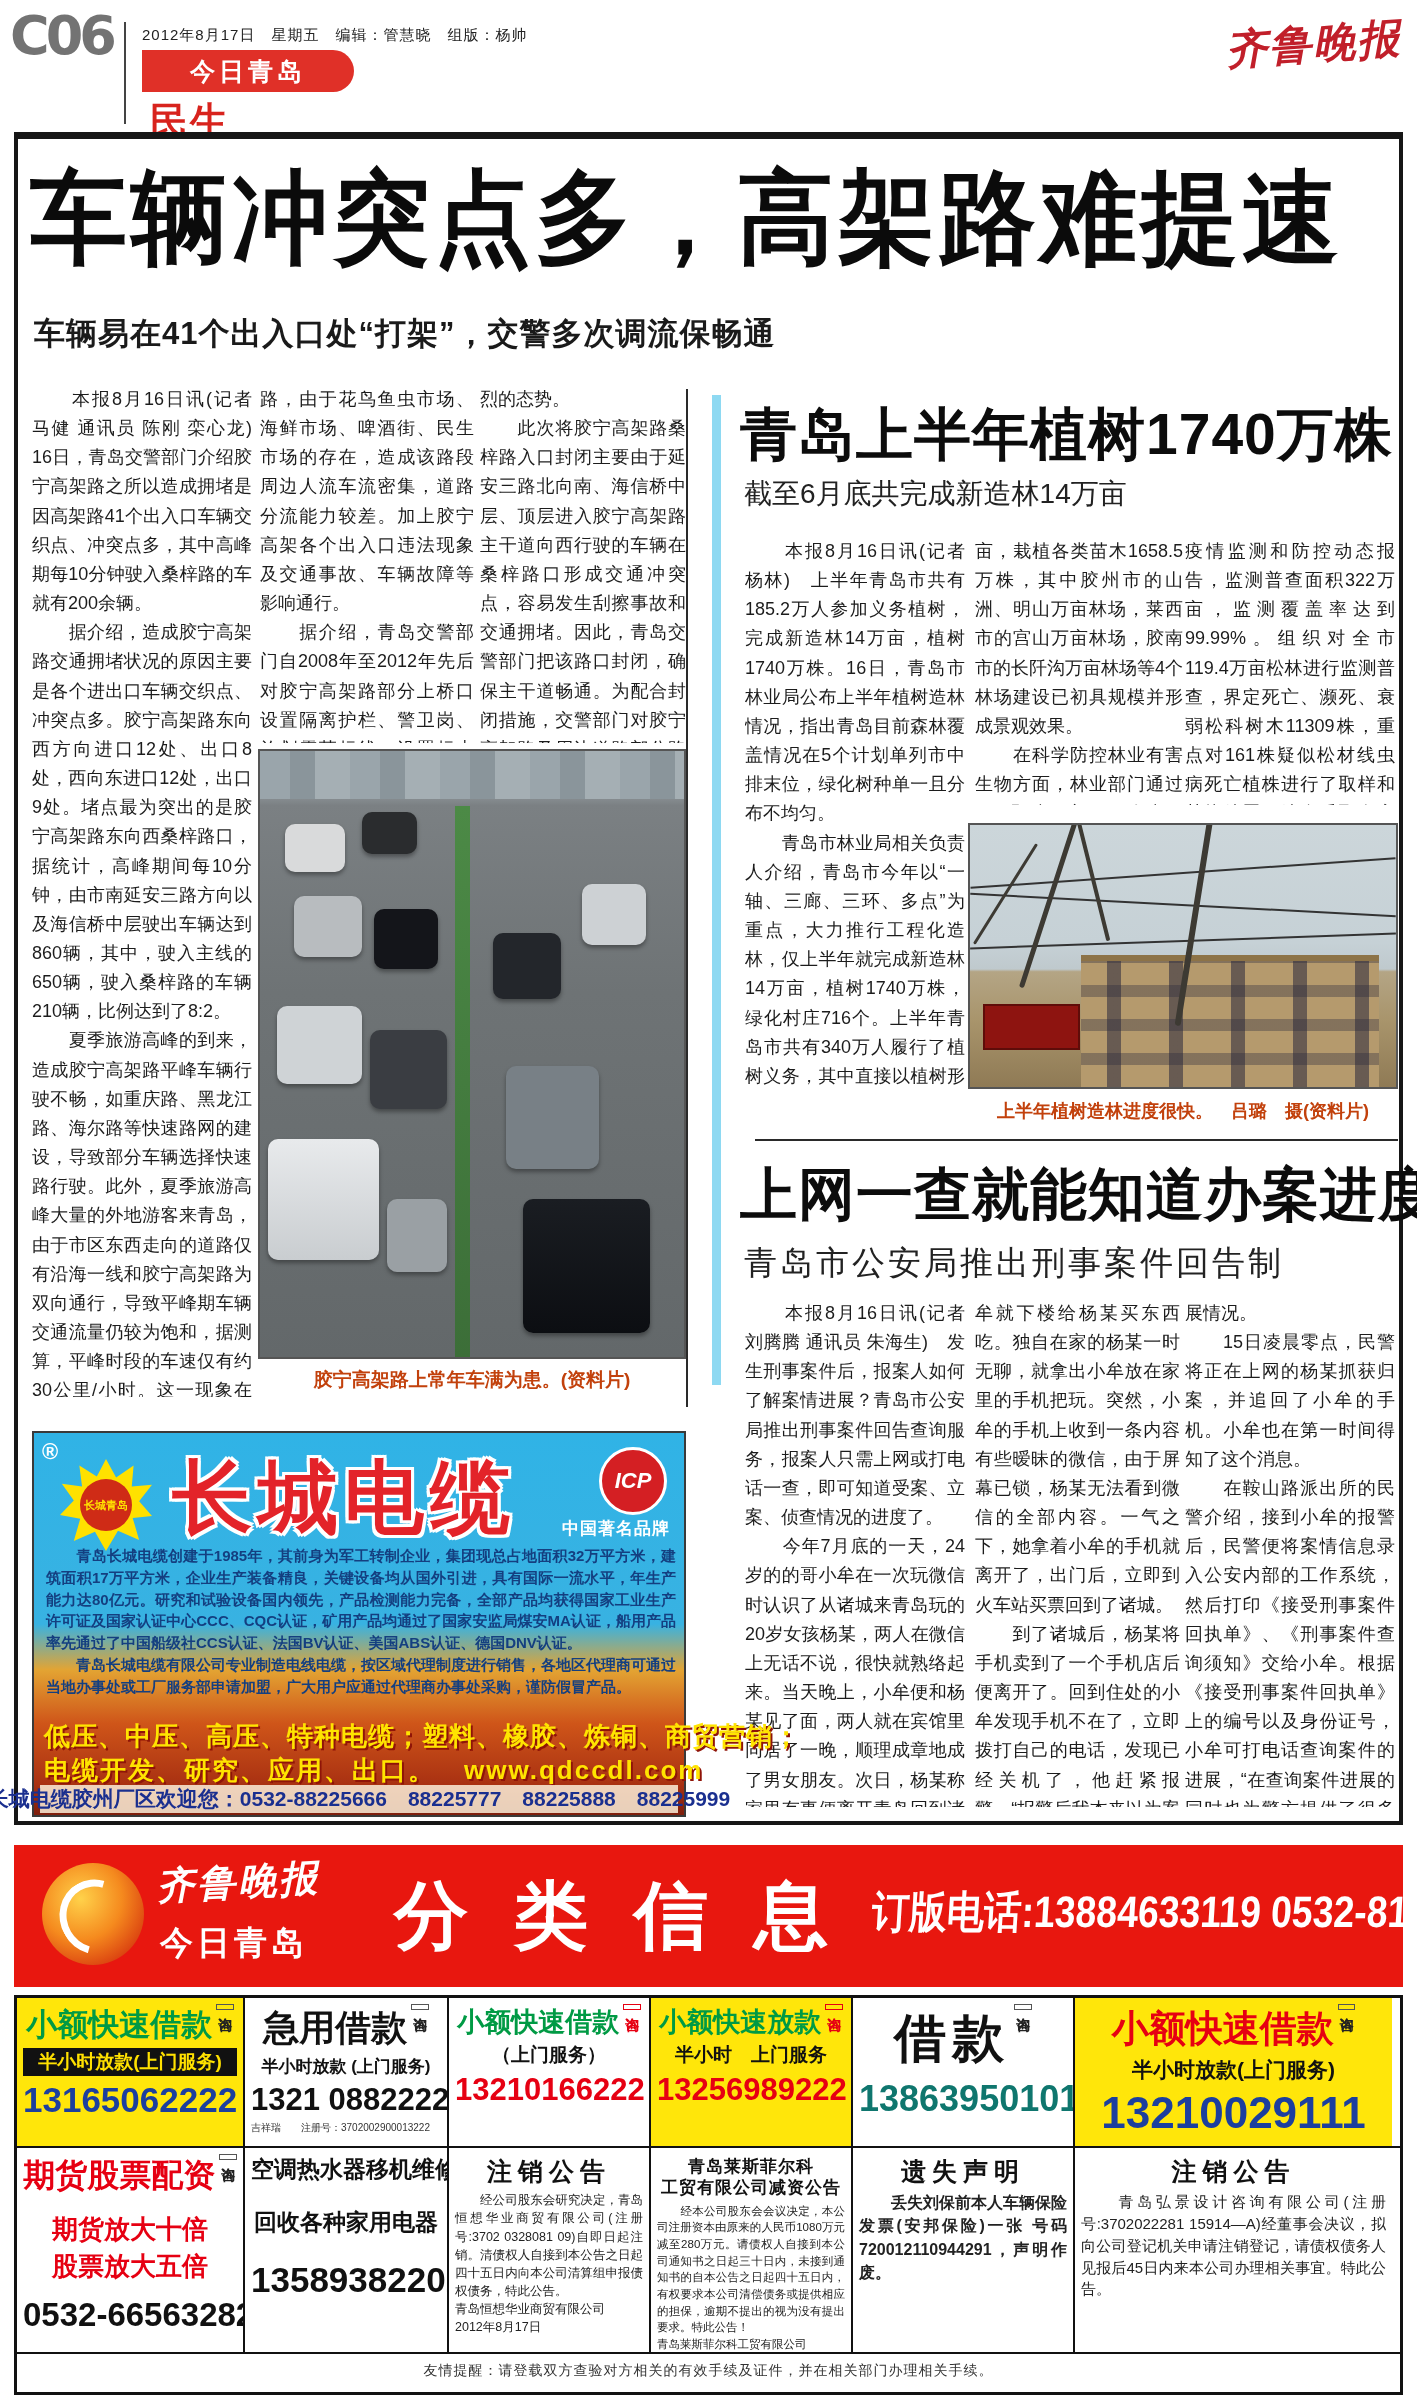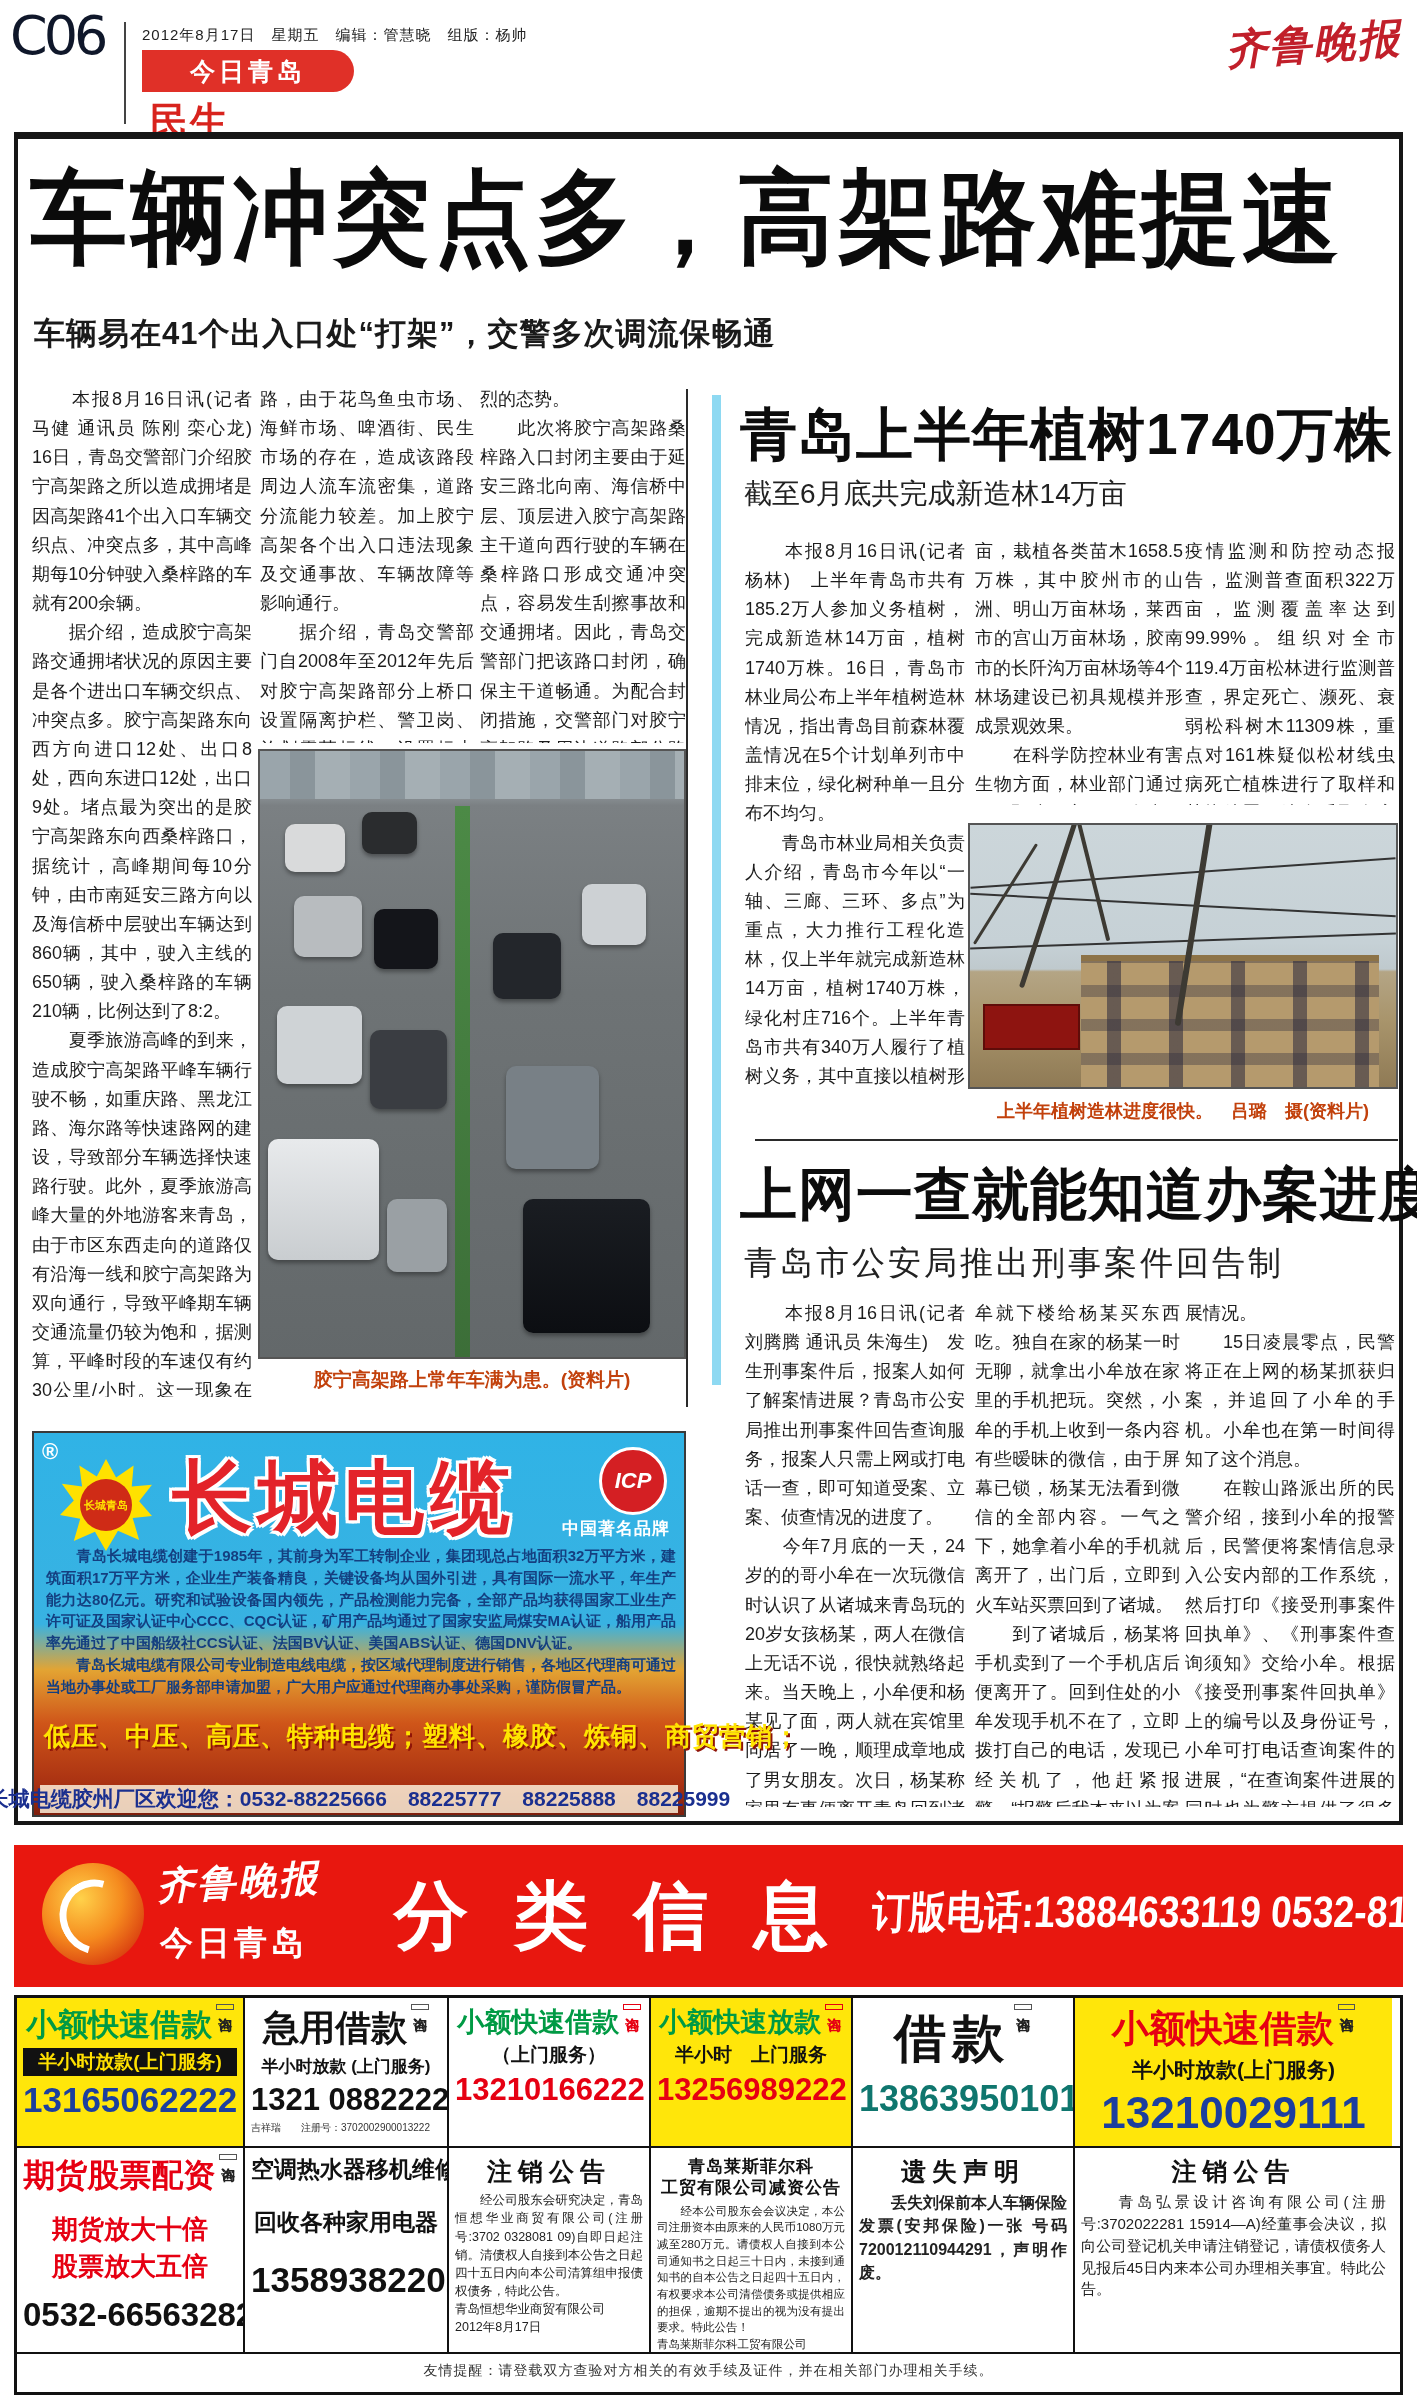--- a/index.html
+++ b/index.html
@@ -1,21 +1,21 @@
 <!DOCTYPE html>
 <html><head>
 <meta charset="utf-8">
 <style>
   html,body{margin:0;padding:0;background:#e9e9e9;}
   .page{position:relative;width:1417px;height:2404px;background:#fff;margin:0 auto;
         font-family:"Liberation Sans","DejaVu Sans",sans-serif;color:#111;overflow:hidden;}
   .abs{position:absolute;}
 
   
-  .pageno{left:10px;top:4px;font-size:54px;font-weight:400;letter-spacing:-4px;color:#0f172a;
+  .pageno{left:10px;top:4px;font-size:54px;font-weight:700;letter-spacing:-4px;color:#737373;
           font-family:"DejaVu Sans","Liberation Sans",sans-serif;}
   .head-vline{left:124px;top:22px;width:2px;height:102px;background:#444;}
   .dateline{left:142px;top:26px;font-size:15px;color:#222;letter-spacing:1px;}
   .section-tab{left:142px;top:50px;width:212px;height:42px;background:#e03028;border-radius:0 22px 22px 0;
                color:#fff;font-size:25px;font-weight:900;display:flex;align-items:center;justify-content:center;letter-spacing:4px;}
   .section-name{left:150px;top:96px;font-size:38px;font-weight:900;color:#d8231d;letter-spacing:2px;}
   .masthead{left:1225px;top:16px;width:185px;font-size:42px;font-weight:900;color:#c11f2a;
             transform:rotate(-4deg);letter-spacing:2px;font-style:italic;}
 
   
@@ -195,20 +195,21 @@
     <div class="abs cable-ad">
       <div class="abs cable-reg">®</div>
       <div class="abs cable-star"></div>
       <div class="abs cable-star-core">长城青岛</div>
       <div class="abs cable-title">长城电缆</div>
       <div class="abs cable-icp">ICP</div>
       <div class="abs cable-brandlabel">中国著名品牌</div>
       <div class="abs cable-body">　　青岛长城电缆创建于1985年，其前身为军工转制企业，集团现总占地面积32万平方米，建筑面积17万平方米，企业生产装备精良，关键设备均从国外引进，具有国际一流水平，年生产能力达80亿元。研究和试验设备国内领先，产品检测能力完备，全部产品均获得国家工业生产许可证及国家认证中心CCC、CQC认证，矿用产品均通过了国家安监局煤安MA认证，船用产品率先通过了中国船级社CCS认证、法国BV认证、美国ABS认证、德国DNV认证。
 　　青岛长城电缆有限公司专业制造电线电缆，按区域代理制度进行销售，各地区代理商可通过当地办事处或工厂服务部申请加盟，广大用户应通过代理商办事处采购，谨防假冒产品。</div>
       <div class="abs cable-slogan1">低压、中压、高压、特种电缆；塑料、橡胶、炼铜、商贸营销；</div>
+      <div class="abs cable-slogan2">电缆开发、研究、应用、出口。　www.qdccdl.com</div>
       <div class="abs cable-foot">长城电缆胶州厂区欢迎您：0532-88225666　88225777　88225888　88225999</div>
     </div>
   </div>
 
   <div class="abs cls-banner">
     <div class="abs swirl"></div>
     <div class="abs cls-brand">齐鲁晚报</div>
     <div class="abs cls-brand-sub">今日青岛</div>
     <div class="abs cls-title">分类信息</div>
     <div class="abs cls-phone">订版电话:13884633119 0532-81186679</div>

